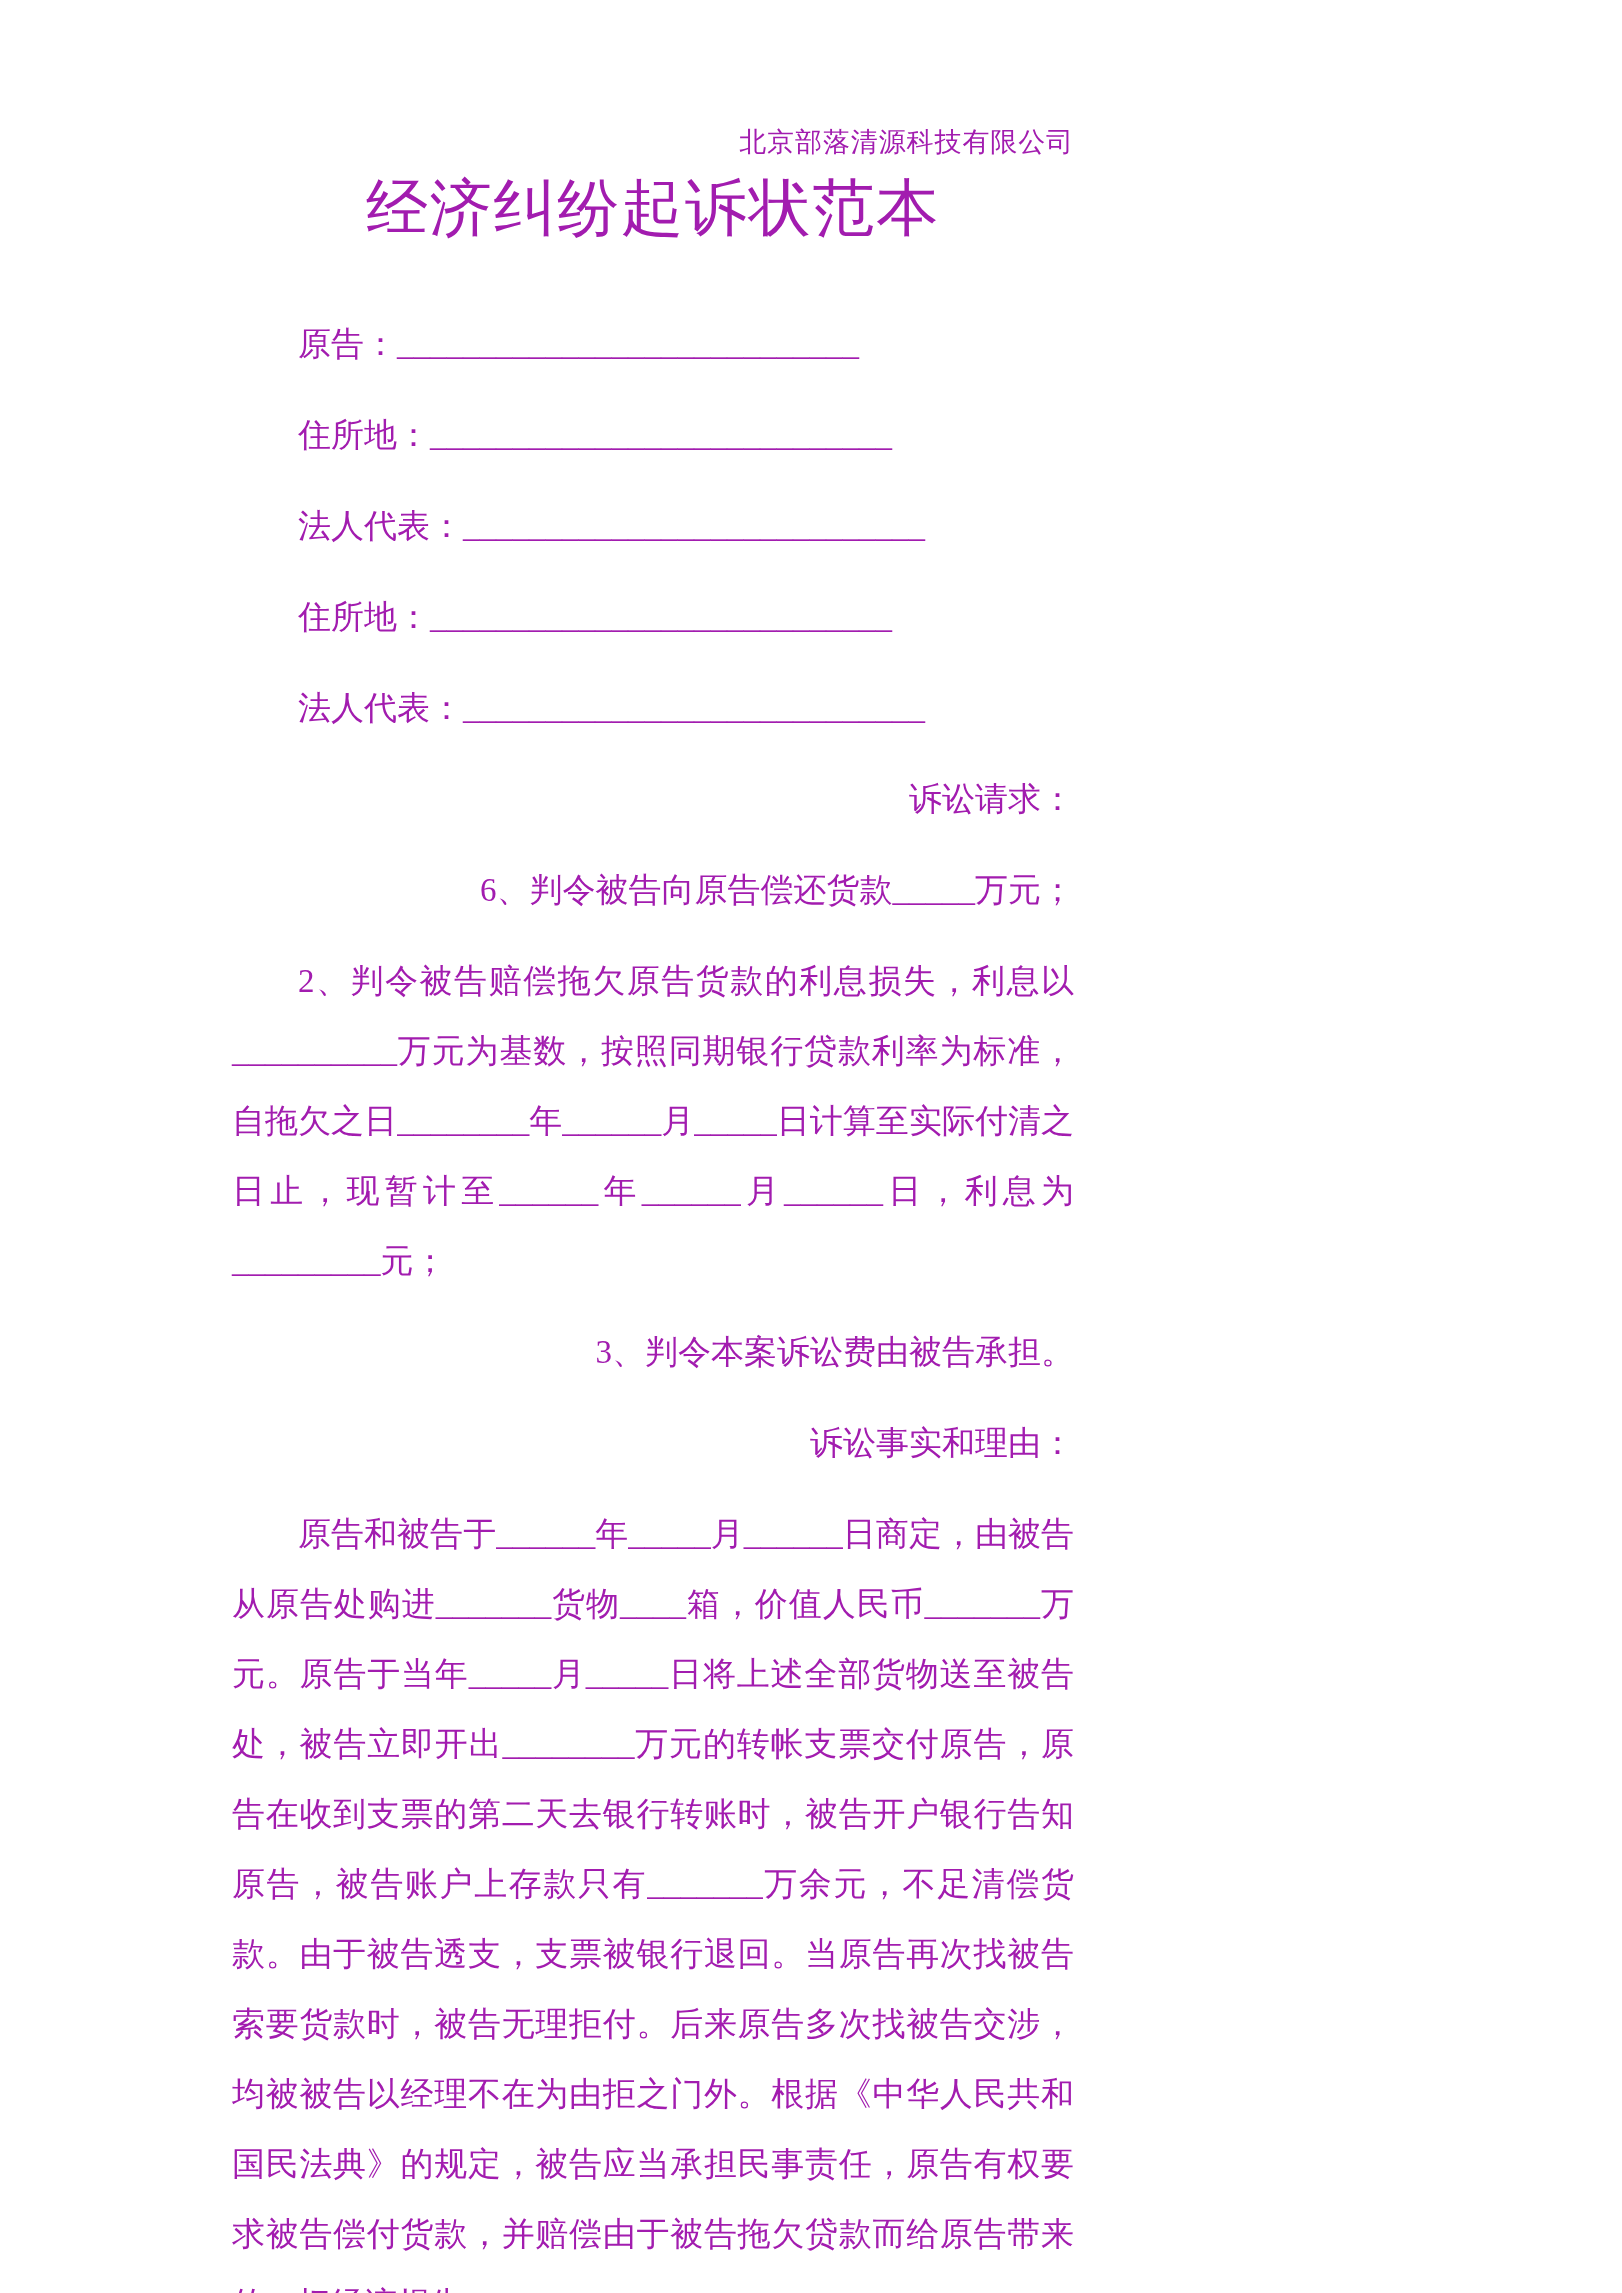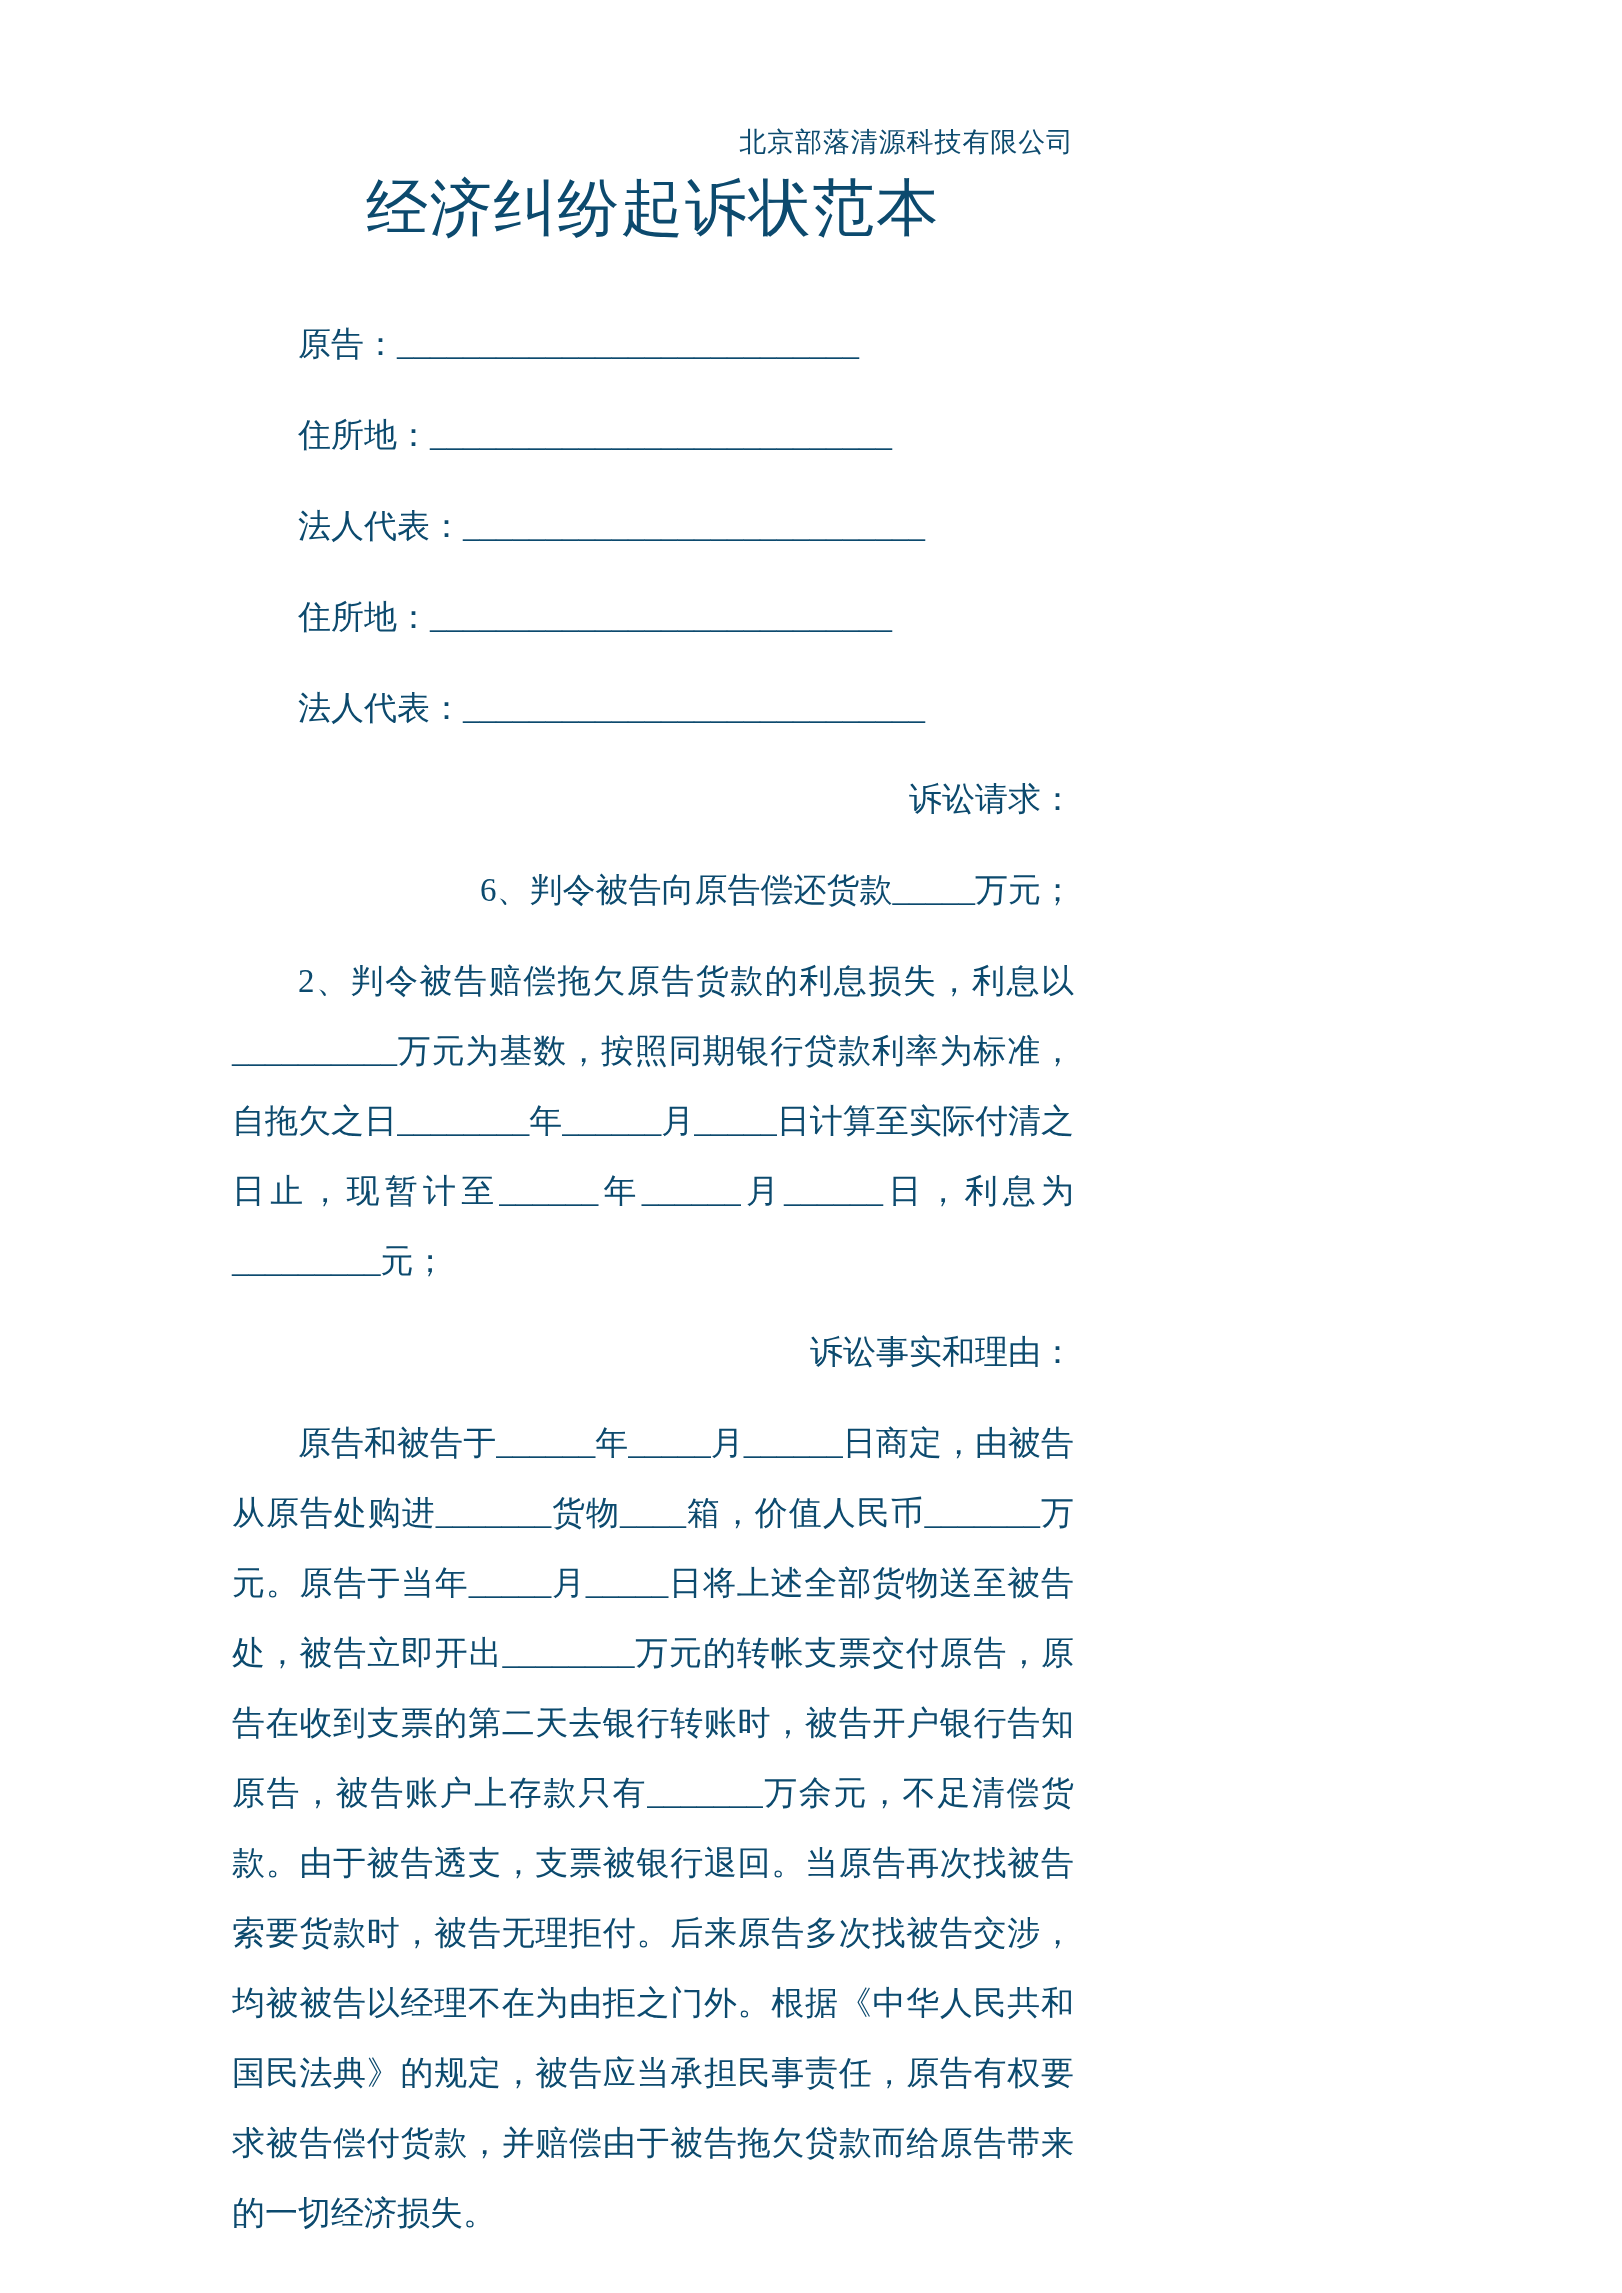--- a/index.html
+++ b/index.html
@@ -3,21 +3,21 @@
 <meta charset="utf-8">
 <style>
   html,body{margin:0;padding:0;background:#ffffff;}
   .page{
     position:relative;
     width:1290px;
     height:2294px;
     box-sizing:border-box;
     padding:125px 216px 6px 232px;
     background:#ffffff;
-    color:#0c4a6e;
+    color:#a21caf;
     font-family:"Liberation Serif","DejaVu Serif",serif;
     overflow:hidden;
   }
   .company{
     font-size:27px;
     line-height:35px;
     text-align:right;
     letter-spacing:0.9px;
   }
   .doc-title{
@@ -79,19 +79,20 @@
     </div>
 
   </div>
 
   <div class="para single">诉讼请求：</div>
 
   <div class="para single">6、判令被告向原告偿还货款_____万元；</div>
 
   <div class="para">2、判令被告赔偿拖欠原告货款的利息损失，利息以__________万元为基数，按照同期银行贷款利率为标准，自拖欠之日________年______月_____日计算至实际付清之日止，现暂计至______年______月______日，利息为_________元；</div>
 
+  <div class="para single">3、判令本案诉讼费由被告承担。</div>
 
   <div class="para single">诉讼事实和理由：</div>
 
   <div class="para">原告和被告于______年_____月______日商定，由被告从原告处购进_______货物____箱，价值人民币_______万元。原告于当年_____月_____日将上述全部货物送至被告处，被告立即开出________万元的转帐支票交付原告，原告在收到支票的第二天去银行转账时，被告开户银行告知原告，被告账户上存款只有_______万余元，不足清偿货款。由于被告透支，支票被银行退回。当原告再次找被告索要货款时，被告无理拒付。后来原告多次找被告交涉，均被被告以经理不在为由拒之门外。根据《中华人民共和国民法典》的规定，被告应当承担民事责任，原告有权要求被告偿付货款，并赔偿由于被告拖欠贷款而给原告带来的一切经济损失。</div>
 
 </div>
 
 
 </body></html>

